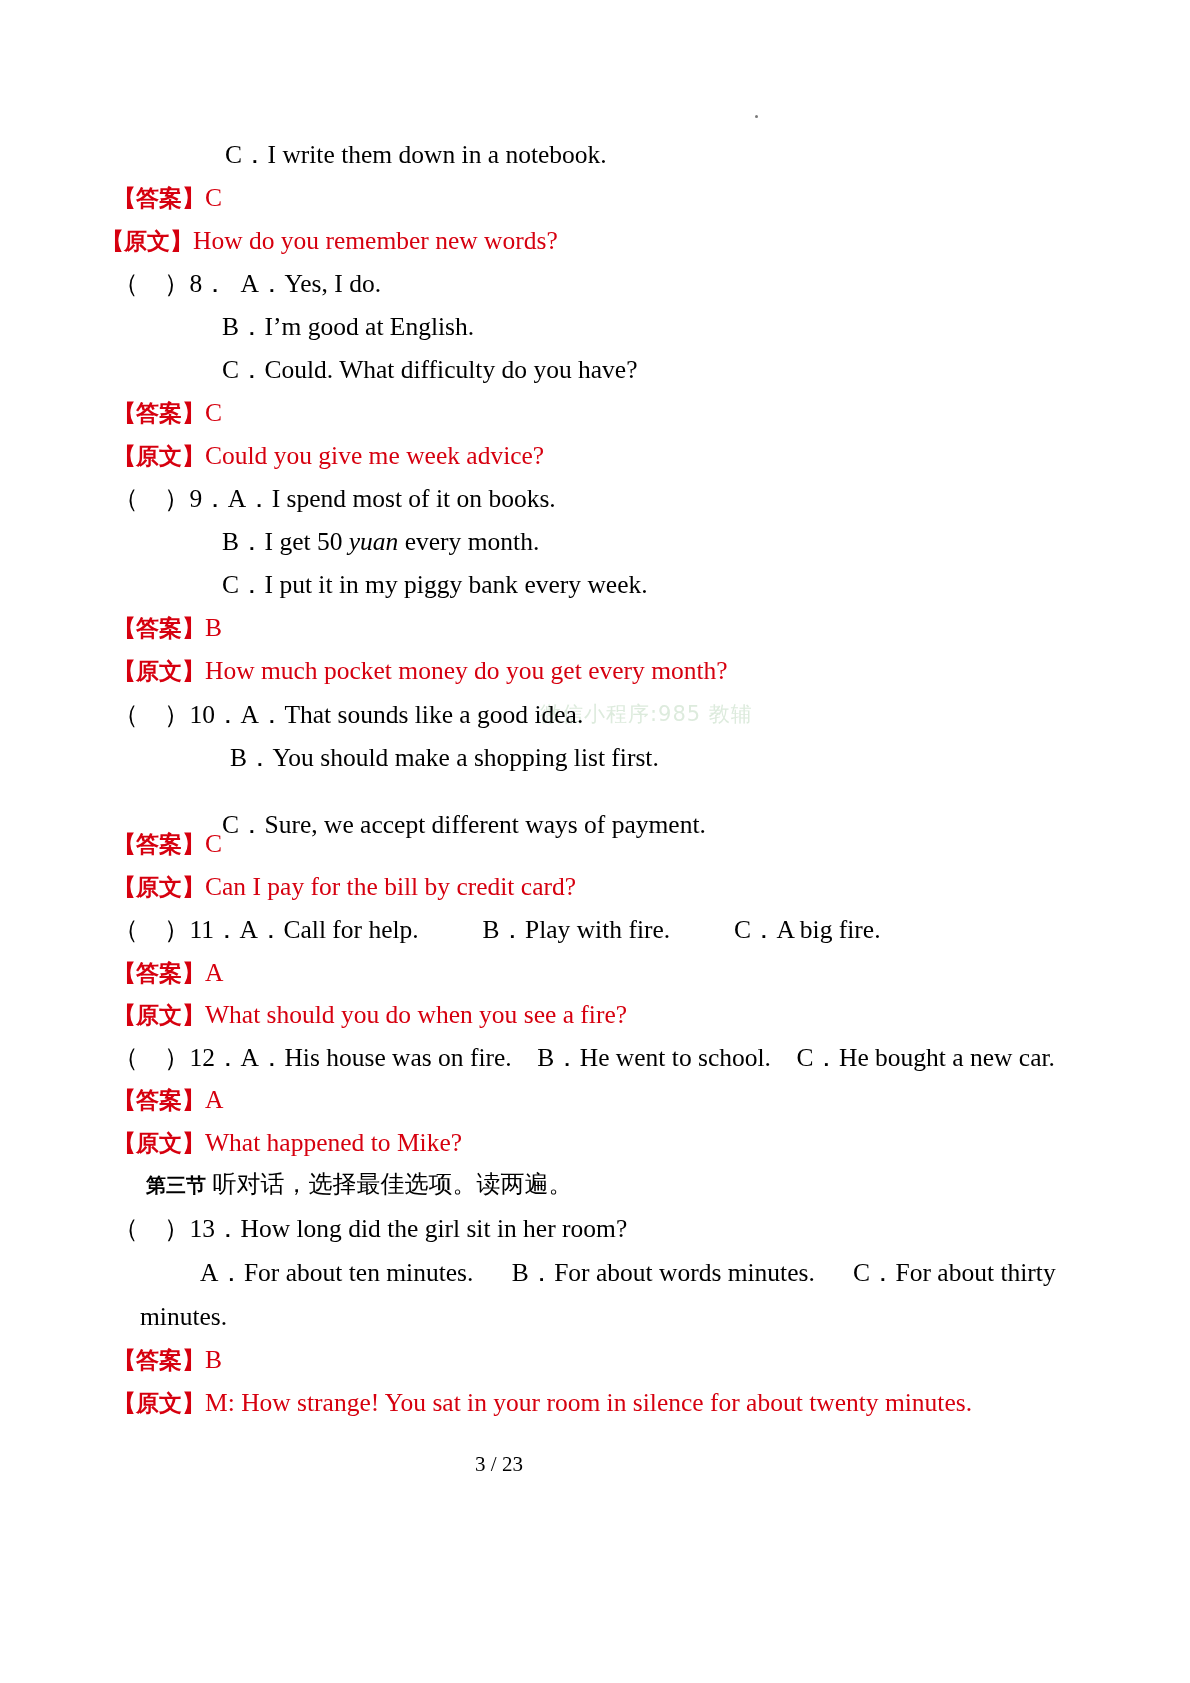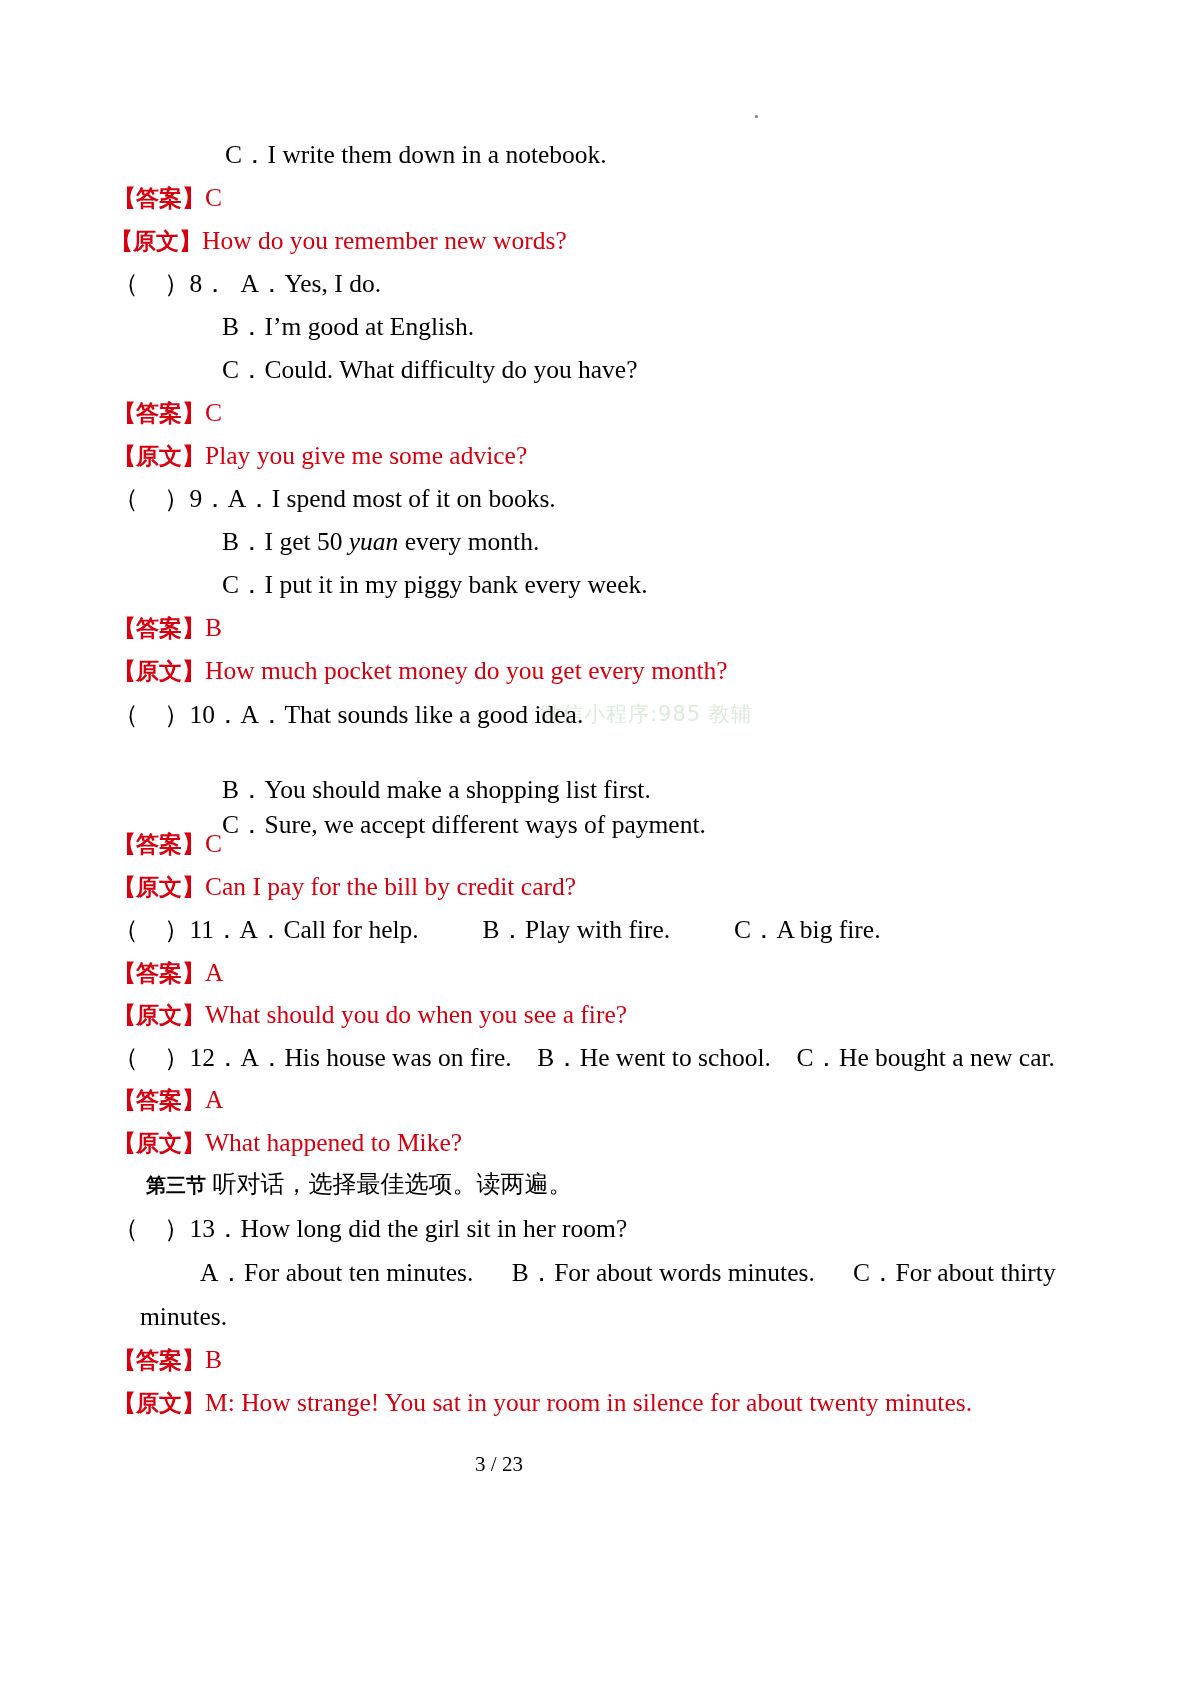--- a/index.html
+++ b/index.html
@@ -167,33 +167,33 @@
 
 <div class="page">
 
   <div class="wm-line">微信小程序:985 教辅</div>
 
   <div class="stray-dot"></div>
 
   <div class="content" id="content">
       <div class="line" style="left: 225px; top: 140px;"><span>C．I write them down in a notebook.</span></div>
       <div class="line" style="left: 113px; top: 183px;"><span class="tag cn">【答案】</span><span class="redtext">C</span></div>
-      <div class="line" style="left: 110px; top: 226px; text-align: center;"><span class="tag cn">【原文】</span><span class="redtext">How do you remember new words?</span></div>
+      <div class="line" style="left: 101px; top: 226px; text-align: center;"><span class="tag cn">【原文】</span><span class="redtext">How do you remember new words?</span></div>
       <div class="line" style="left: 113px; top: 269px;"><span>（    ）8．  A．Yes, I do.</span></div>
       <div class="line" style="left: 222px; top: 312px;"><span>B．I’m good at English.</span></div>
       <div class="line" style="left: 222px; top: 355px;"><span>C．Could. What difficulty do you have?</span></div>
       <div class="line" style="left: 113px; top: 398px;"><span class="tag cn">【答案】</span><span class="redtext">C</span></div>
-      <div class="line" style="left: 113px; top: 441px;"><span class="tag cn">【原文】</span><span class="redtext">Play you give me some advice?</span></div>
+      <div class="line" style="left: 113px; top: 441px;"><span class="tag cn">【原文】</span><span class="redtext">Could you give me week advice?</span></div>
       <div class="line" style="left: 113px; top: 484px;"><span>（    ）9．A．I spend most of it on books.</span></div>
       <div class="line" style="left: 222px; top: 527px;"><span>B．I get 50 </span><span class="ital">yuan</span><span> every month.</span></div>
       <div class="line" style="left: 222px; top: 570px;"><span>C．I put it in my piggy bank every week.</span></div>
       <div class="line" style="left: 113px; top: 613px;"><span class="tag cn">【答案】</span><span class="redtext">B</span></div>
       <div class="line" style="left: 113px; top: 656px;"><span class="tag cn">【原文】</span><span class="redtext">How much pocket money do you get every month?</span></div>
       <div class="line" style="left: 113px; top: 700px;"><span>（    ）10．A．That sounds like a good idea.</span></div>
-      <div class="line" style="left: 222px; top: 743px; margin-top: 32px;"><span>B．You should make a shopping list first.</span></div>
+      <div class="line" style="left: 230px; top: 743px;"><span>B．You should make a shopping list first.</span></div>
       <div class="line" style="left: 222px; top: 810px;"><span>C．Sure, we accept different ways of payment.</span></div>
       <div class="line" style="left: 113px; top: 829px;"><span class="tag cn">【答案】</span><span class="redtext">C</span></div>
       <div class="line" style="left: 113px; top: 872px;"><span class="tag cn">【原文】</span><span class="redtext">Can I pay for the bill by credit card?</span></div>
       <div class="line" style="left: 113px; top: 915px;"><span>（    ）11．A．Call for help.          B．Play with fire.          C．A big fire.</span></div>
       <div class="line" style="left: 113px; top: 958px;"><span class="tag cn">【答案】</span><span class="redtext">A</span></div>
       <div class="line" style="left: 113px; top: 1000px;"><span class="tag cn">【原文】</span><span class="redtext">What should you do when you see a fire?</span></div>
       <div class="line" style="left: 113px; top: 1043px;"><span>（    ）12．A．His house was on fire.    B．He went to school.    C．He bought a new car.</span></div>
       <div class="line" style="left: 113px; top: 1085px;"><span class="tag cn">【答案】</span><span class="redtext">A</span></div>
       <div class="line" style="left: 113px; top: 1128px;"><span class="tag cn">【原文】</span><span class="redtext">What happened to Mike?</span></div>
       <div class="line" style="left: 146px; top: 1169px;"><span class="cn-bold" style="font-size: 20px; margin-top: 16px;">第三节</span><span> </span><span class="cn" style="font-size: 24px;">听对话，选择最佳选项。读两遍。</span></div>

